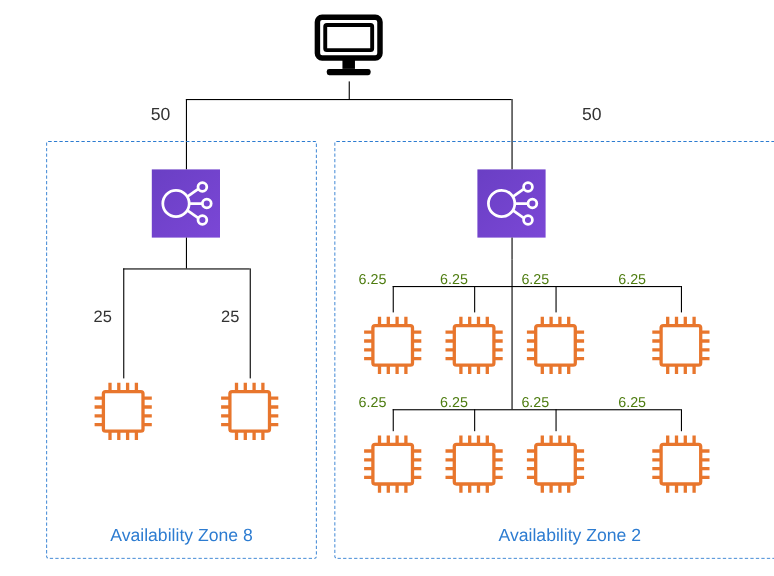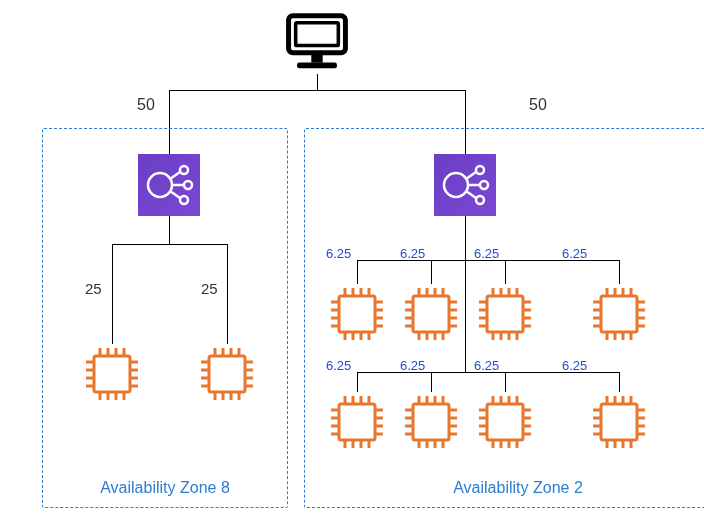--- a/index.html
+++ b/index.html
@@ -43,21 +43,21 @@
   .chip svg { width: 100%; height: 100%; }
   .client {
     position: absolute;
     width: 74px;
     height: 64px;
   }
   .client svg { width: 100%; height: 100%; }
   .zlabel {
     position: absolute;
     font-size: 13px;
-    color: #1d4ed8;
+    color: #4d7c0f;
   }
 </style>
 </head>
 <body>
 
 <div class="client" style="left:280px; top:10px;">
 <svg viewBox="0 0 100 90">
   <rect x="10" y="8" width="80" height="52" rx="6" fill="#fff" stroke="#000" stroke-width="7"></rect>
   <rect x="20" y="18" width="60" height="32" rx="2" fill="#fff" stroke="#000" stroke-width="5"></rect>
   <rect x="42" y="60" width="16" height="14" fill="#000"></rect>

